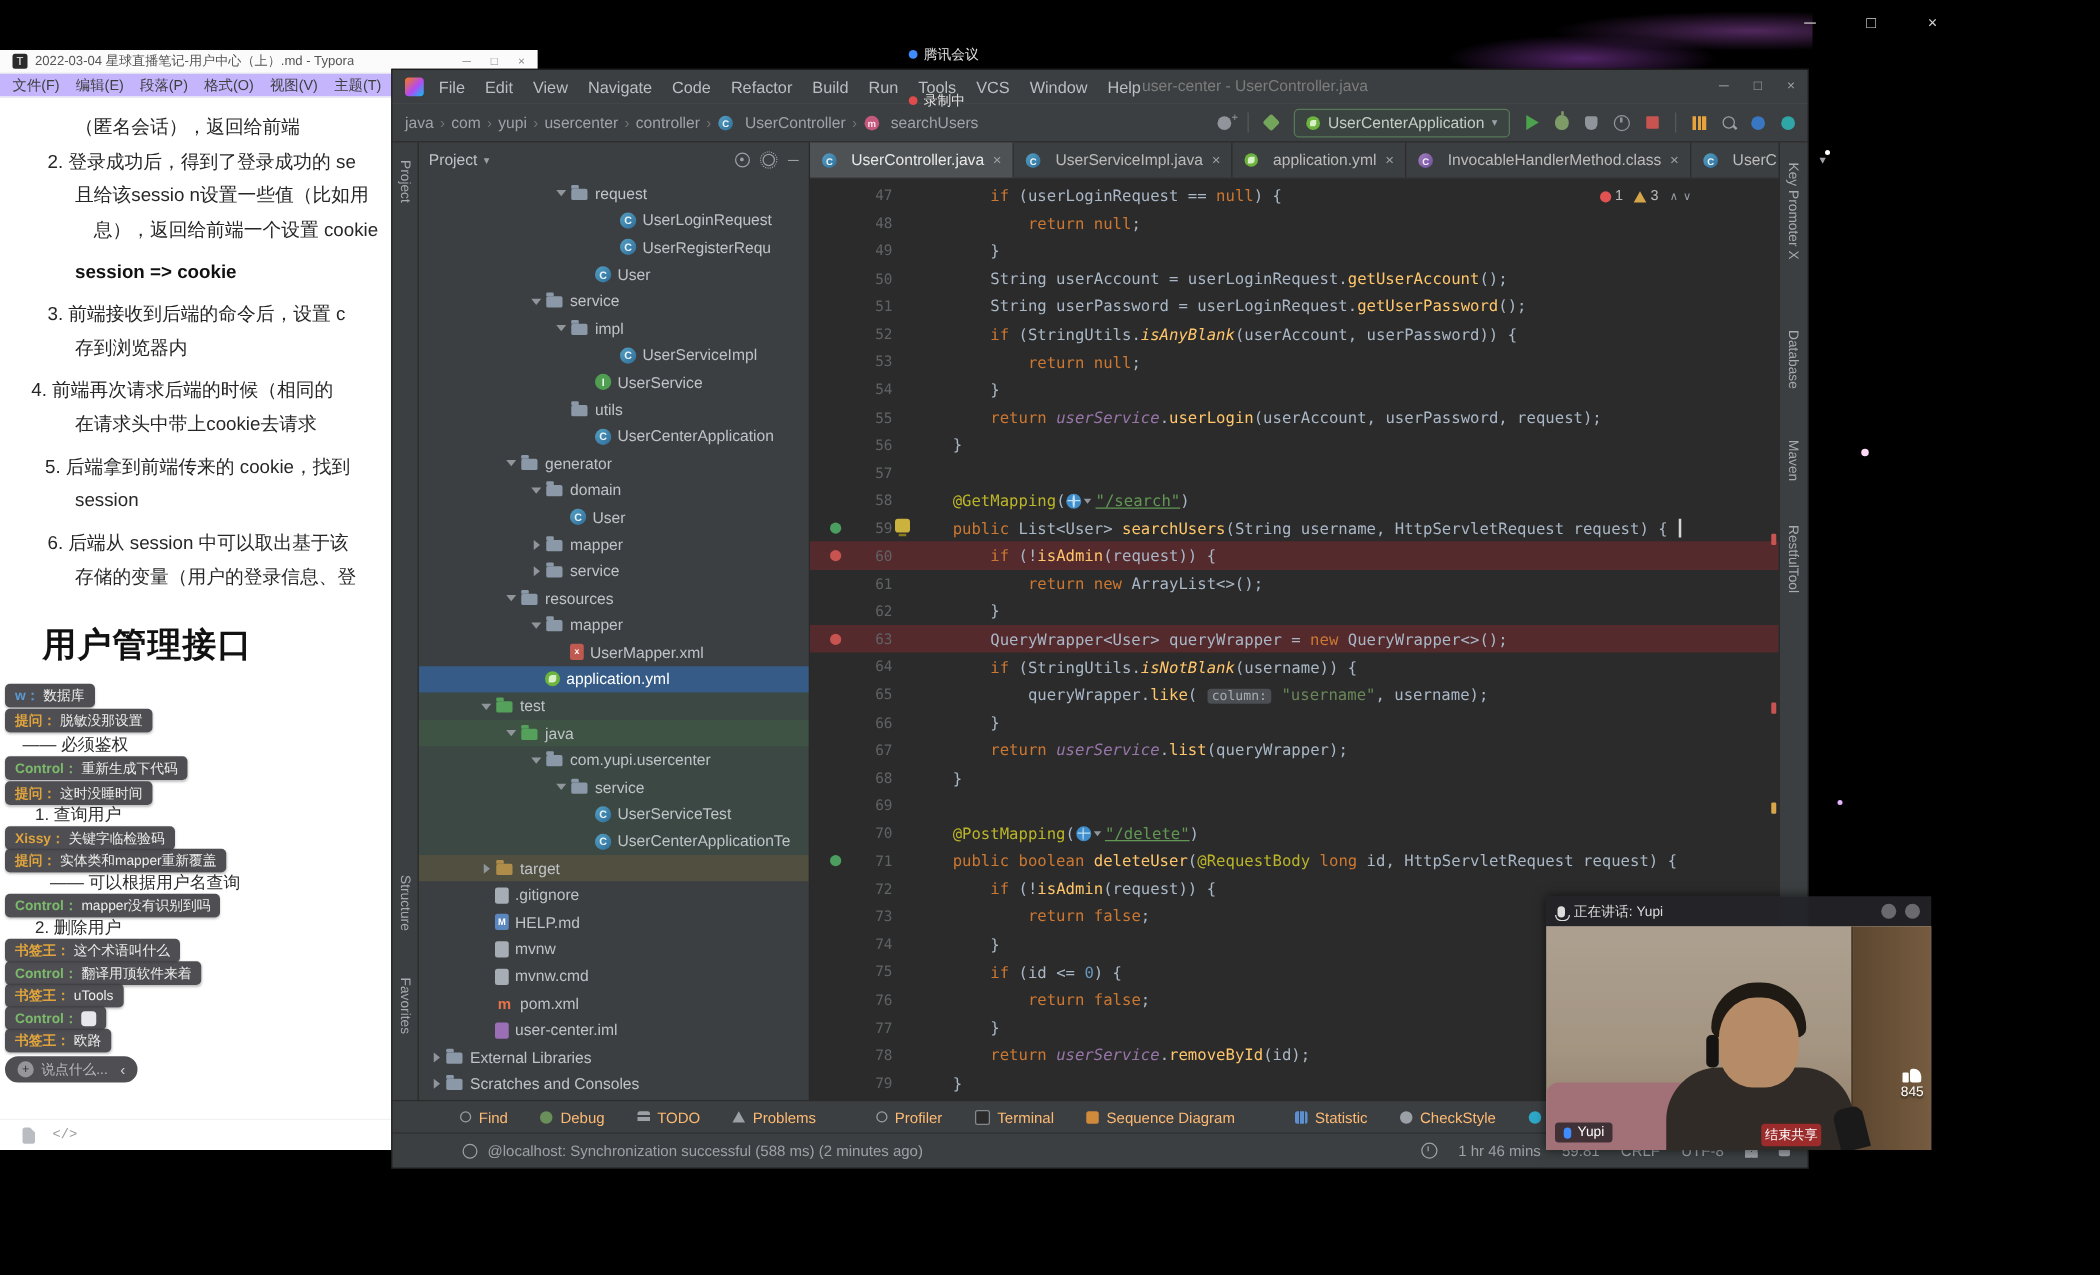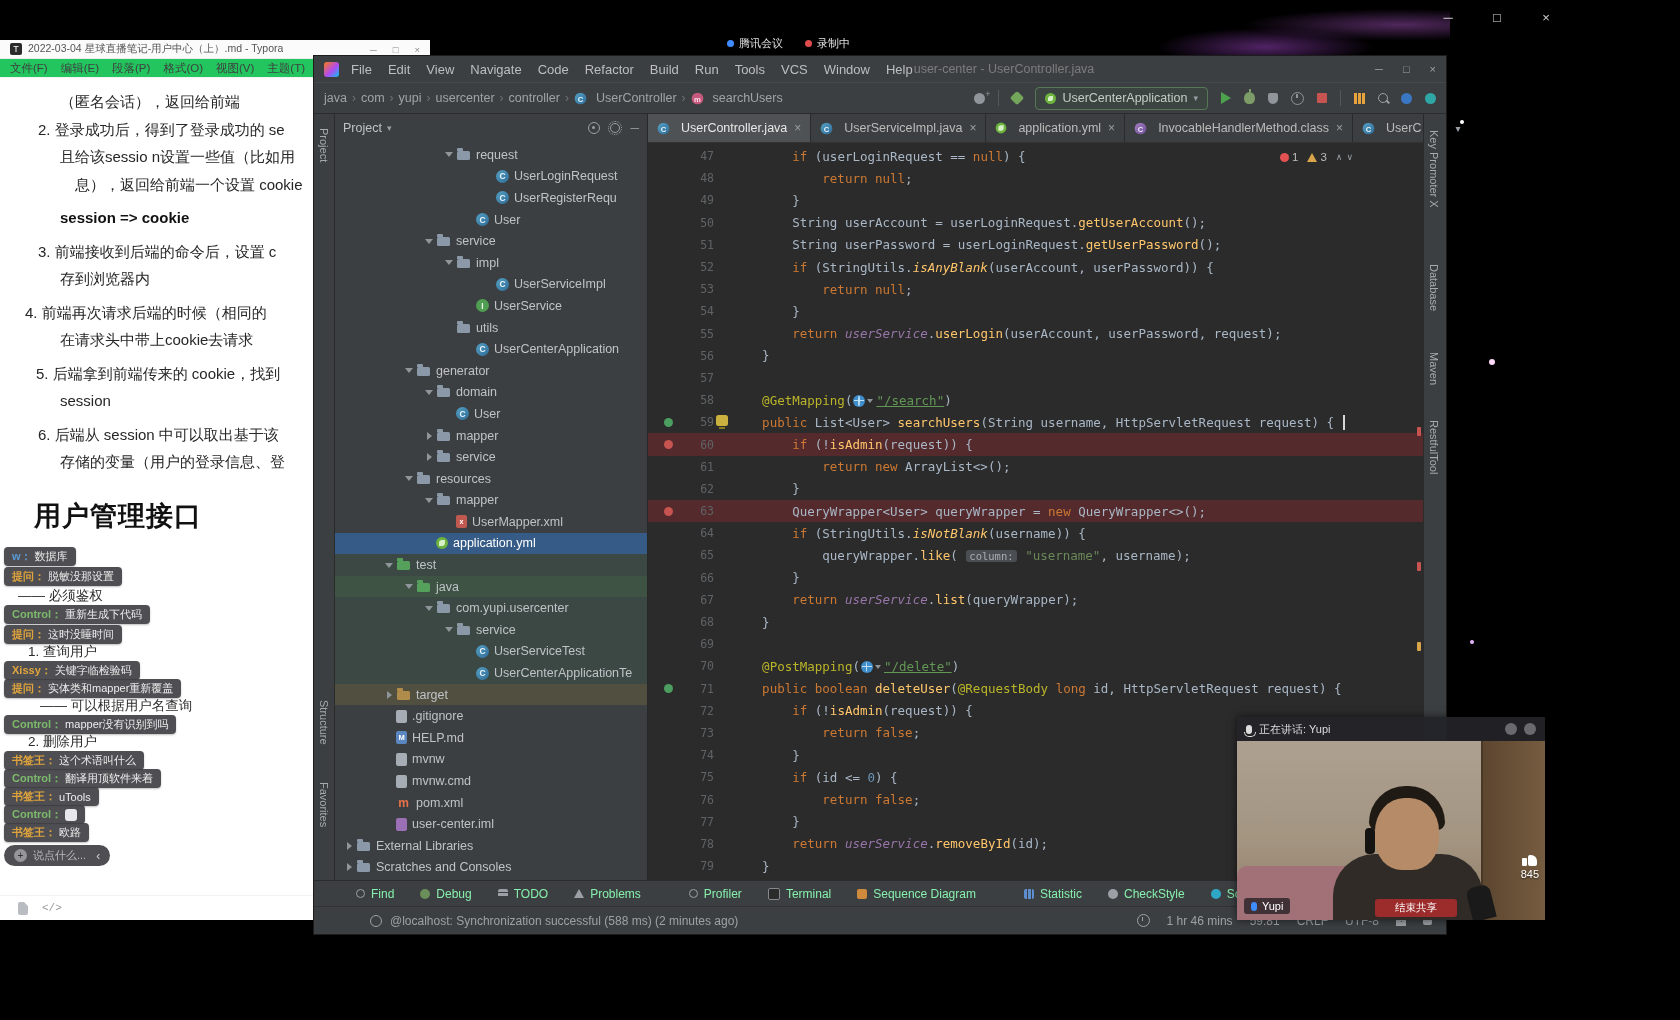--- a/index.html
+++ b/index.html
@@ -20,35 +20,35 @@
     background:#fff;box-shadow:30px 240px 0 1px #ffd9f7,10px 520px 0 0 #e8b5ff,50px 700px 0 1px #fff;}
   .art-top{position:absolute;left:1040px;top:0;width:410px;height:55px;z-index:0;
     background:
       radial-gradient(ellipse 150px 26px at 55% 85%, rgba(160,70,200,.5), transparent 72%),
       radial-gradient(ellipse 220px 22px at 88% 45%, rgba(200,100,230,.4), transparent 72%);}
 
   
   .sysc{position:absolute;left:1437px;top:10px;z-index:6;display:flex;gap:27px;color:#d5d5d5;font-size:13px;}
   .sysc span{width:22px;text-align:center;cursor:default;}
   .meet{position:absolute;left:727px;top:36px;z-index:6;display:flex;gap:22px;align-items:flex-start;
-    font-size:11px;color:#e2e2e2;}
+    font-size:11px;color:#e2e2e2;flex-direction:column;}
   .meet .badge{display:flex;align-items:center;gap:5px;}
   .dot{width:7px;height:7px;border-radius:50%;display:inline-block;}
   .dot-blue{background:#3f8cff;}.dot-red{background:#e04c4c;}
 
   
   .typora{position:absolute;left:0;top:40px;width:430px;height:880px;background:#fff;z-index:1;overflow:hidden;}
   .ty-titlebar{height:18px;display:flex;align-items:center;padding:0 10px;font-size:10.5px;color:#555;
     background:#fbfbfb;border-bottom:1px solid #ececec;}
   .ty-logo{width:12px;height:12px;background:#2b2b2b;color:#fff;font-size:9px;display:flex;align-items:center;
     justify-content:center;border-radius:2px;margin-right:6px;flex:none;}
   .ty-title{white-space:nowrap;overflow:hidden;}
   .ty-controls{margin-left:auto;display:flex;gap:16px;color:#8a8a8a;font-size:9.5px;}
   .ty-menubar{height:18px;display:flex;gap:13px;padding:0 10px;font-size:11.5px;color:#3f3f3f;
-    align-items:center;background:#22c55e;border-bottom:1px solid #f3f3f3;text-align:center;}
+    align-items:center;background:#c4b5fd;border-bottom:1px solid #f3f3f3;text-align:center;}
   .ty-body{position:relative;height:calc(100% - 78px);padding-top:10px;color:#262626;}
   .note{font-size:15px;line-height:27.5px;white-space:nowrap;}
   .note.bold{font-weight:bold;color:#111;}
   .note.gap{margin-top:6px;}
   .ty-heading{margin:22px 0 0 34px;font-size:27px;font-weight:bold;color:#111;letter-spacing:1px;
     font-family:"Liberation Sans",sans-serif;}
   .ty-overlay{position:absolute;left:0;top:469px;width:312px;height:360px;}
   .doc-line{position:absolute;font-size:13.5px;color:#2b2b2b;white-space:nowrap;}
   .bubble{position:absolute;display:inline-flex;align-items:center;gap:3px;background:rgba(64,64,68,.92);
     border-radius:4px;padding:2px 8px;font-size:11px;color:#ededed;white-space:nowrap;box-shadow:0 1px 2px rgba(0,0,0,.25);}
@@ -191,21 +191,21 @@
     font-size:11.5px;color:#bbb;font-family:"Liberation Sans",sans-serif;}
   .insp-err{display:flex;align-items:center;gap:3px;}
   .insp-err i{width:9px;height:9px;border-radius:50%;background:#e35252;}
   .insp-warn{display:flex;align-items:center;gap:3px;}
   .insp-warn i{width:0;height:0;border-left:5px solid transparent;border-right:5px solid transparent;
     border-bottom:9px solid #d8a549;}
   .insp-arrows{color:#9aa0a6;font-size:9px;letter-spacing:4px;}
   .tick{position:absolute;right:2px;width:4px;height:9px;border-radius:1px;}
 
   .id-toolbar{height:25px;background:#3c3f41;border-top:1px solid #2b2b2b;display:flex;align-items:center;
-    gap:26px;padding-left:42px;font-size:12px;color:#86efac;flex:none;}
+    gap:26px;padding-left:54px;font-size:12px;color:#fdba74;flex:none;}
   .btool{display:flex;align-items:center;gap:6px;}
   .bi{width:10px;height:10px;border-radius:2px;background:#8f959b;display:inline-block;}
   .bi-search{border-radius:50%;background:transparent;border:1.5px solid #9aa0a6;width:7px;height:7px;}
   .bi-debug{background:#6a8f5a;border-radius:50%;}
   .bi-todo{background:linear-gradient(#9aa0a6 30%,transparent 30%,transparent 45%,#9aa0a6 45%,#9aa0a6 75%,transparent 75%);}
   .bi-problems{background:transparent;width:0;height:0;border-left:5px solid transparent;border-right:5px solid transparent;
     border-bottom:9px solid #9aa0a6;border-radius:0;}
   .bi-profiler{border-radius:50%;background:transparent;border:1.5px solid #9aa0a6;width:7px;height:7px;}
   .bi-terminal{background:#2b2b2b;border:1px solid #85898d;}
   .bi-sequence{background:#cf8a3b;}
@@ -246,21 +246,21 @@
   .cam-dim{position:absolute;inset:0;background:rgba(28,20,12,.18);}
   .cam-name{position:absolute;left:7px;bottom:6px;display:flex;align-items:center;gap:5px;
     background:rgba(25,25,28,.72);border-radius:3px;padding:2px 7px;color:#fff;font-size:11px;}
   .cam-name i{width:6px;height:9px;background:#3f8cff;border-radius:3px;}
   .cam-likes{position:absolute;right:6px;bottom:40px;text-align:center;color:#fff;font-size:11px;
     text-shadow:0 1px 2px rgba(0,0,0,.7);}
   .thumb{position:relative;width:15px;height:13px;margin:0 auto 2px;}
   .thumb::before{content:"";position:absolute;left:0;bottom:0;width:4.5px;height:8px;background:#fff;border-radius:1px;}
   .thumb::after{content:"";position:absolute;left:5.5px;bottom:0;width:9px;height:11px;background:#fff;border-radius:2px 6px 2px 2px;}
   .cam-stop{position:absolute;right:88px;bottom:3px;background:#9c2b2b;color:#fff;font-size:10.5px;
-    border-radius:3px;padding:2px 20px;margin-left:16px;}
+    border-radius:3px;padding:2px 3px;margin-left:16px;}
 </style>
 </head>
 <body>
 
 <div class="screen">
   <div class="art"></div>
   <div class="art-top"></div>
 
   <div class="sysc">
     <span>─</span>

